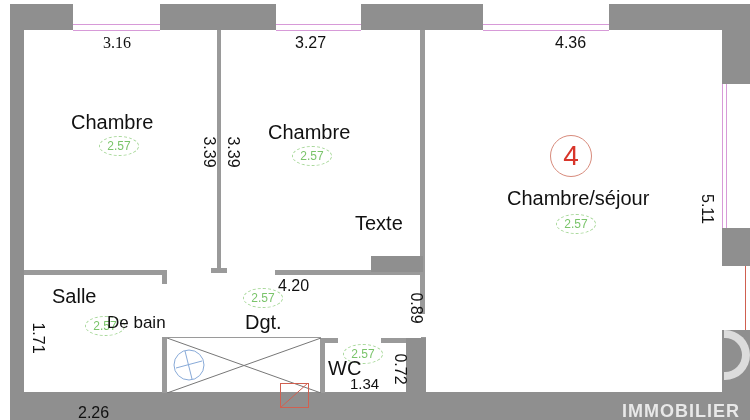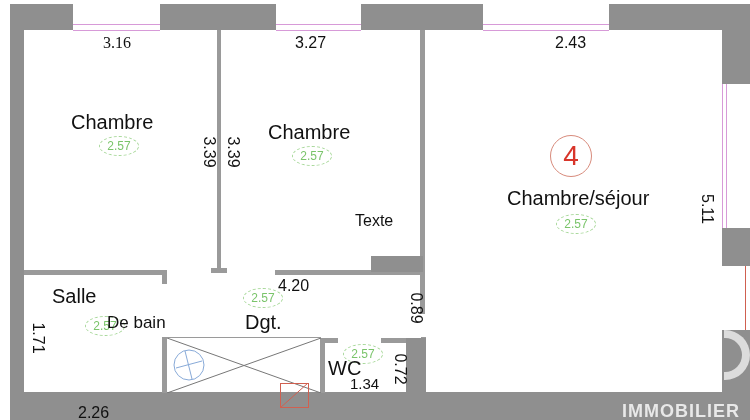--- a/index.html
+++ b/index.html
@@ -71,23 +71,23 @@
 
 <div class="label dim" style="left:103px;top:34px;font-family:Liberation Serif, serif;">3.16</div>
 <div class="label room-name" style="left:71px;top:111px;">Chambre</div>
 <div class="area" style="left:99px;top:136px;">2.57</div>
 <div class="label dim vert-cw" style="left:193px;top:143px;">3.39</div>
 
 <div class="label dim" style="left:295px;top:34px;">3.27</div>
 <div class="label room-name" style="left:268px;top:121px;">Chambre</div>
 <div class="area" style="left:292px;top:146px;">2.57</div>
 <div class="label dim vert-cw" style="left:217px;top:143px;">3.39</div>
-<div class="label" style="left:355px;top:212px;font-size:16px;">Texte</div>
+<div class="label" style="left:355px;top:212px;font-size:20px;">Texte</div>
 
-<div class="label dim" style="left:555px;top:34px;">2.43</div>
+<div class="label dim" style="left:555px;top:34px;">4.36</div>
 <div class="room-num" style="left:550px;top:135px;">4</div>
 <div class="label room-name" style="left:507px;top:187px;">Chambre/séjour</div>
 <div class="area" style="left:556px;top:214px;">2.57</div>
 <div class="label dim vert-cw" style="left:692px;top:200px;">5.11</div>
 
 <div class="label room-name" style="left:52px;top:285px;">Salle</div>
 <div class="area" style="left:85px;top:316px;">2.57</div>
 <div class="label" style="left:107px;top:313px;font-size:17px;">De bain</div>
 <div class="label dim vert-cw" style="left:22px;top:329px;">1.71</div>
 <div class="label dim" style="left:78px;top:376px;margin-top:28px;">2.26</div>

